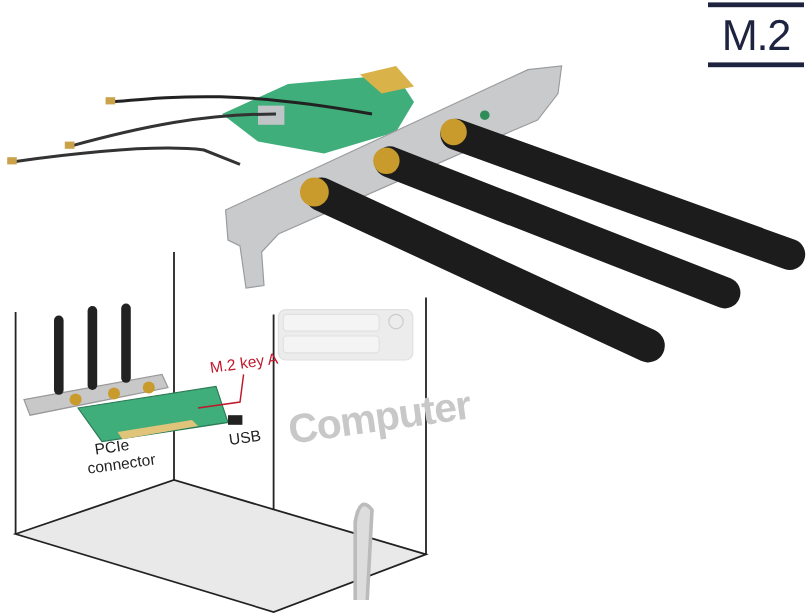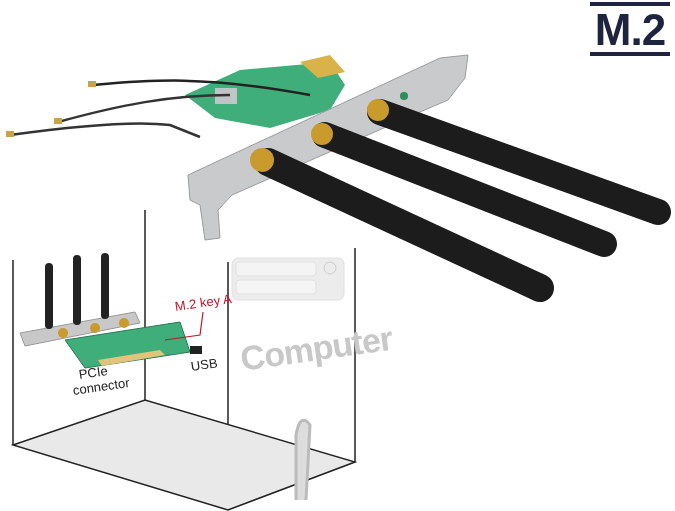--- a/index.html
+++ b/index.html
@@ -1,20 +1,20 @@
 <!DOCTYPE html>
 <html><head>
 <meta charset="utf-8">
 <style>
   html,body{margin:0;padding:0;background:#fff;}
   body{width:675px;height:511px;position:relative;overflow:hidden;font-family:"Liberation Sans",sans-serif;}
   .abs{position:absolute;}
   #m2-badge{left:590px;top:2px;width:80px;height:56px;}
   #m2-badge .bar{position:absolute;left:0;width:80px;height:4px;background:#1e2340;}
-  #m2-badge .txt{position:absolute;left:0;top:9px;width:80px;text-align:center;font-weight:bold;font-size:44px;color:#1e2340;letter-spacing:-1px;line-height:38px;}
+  #m2-badge .txt{position:absolute;left:0;top:9px;width:80px;text-align:center;font-weight:normal;font-size:36px;color:#1e2340;letter-spacing:-1px;line-height:38px;}
   .lbl{font-size:13px;color:#222;line-height:14px;}
   .red{color:#c0182b;}
   #computer-text{left:238px;top:340px;font-size:34px;font-weight:bold;color:#c8c8c8;transform:rotate(-8deg);transform-origin:left top;letter-spacing:-1px;}
 </style>
 </head>
 <body>
 
 <svg class="abs" style="left:0;top:0" width="675" height="511" viewBox="0 0 675 511">
 
   <polygon points="185,95 240,70 330,62 345,85 330,110 270,128 215,118" fill="#3fae7a"></polygon>

